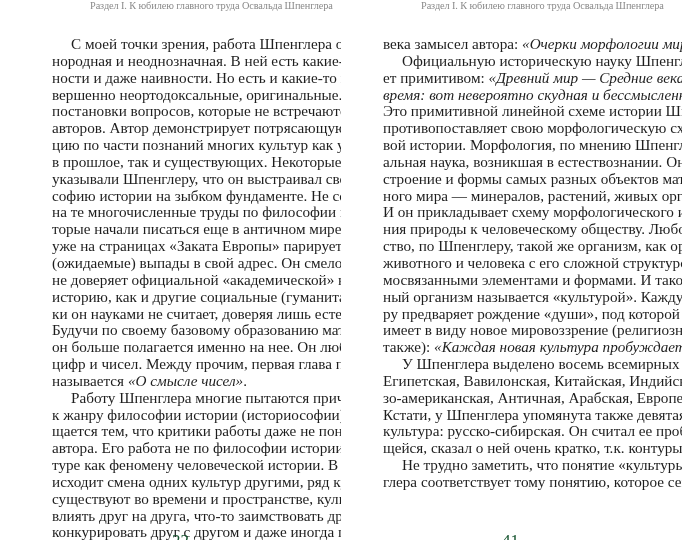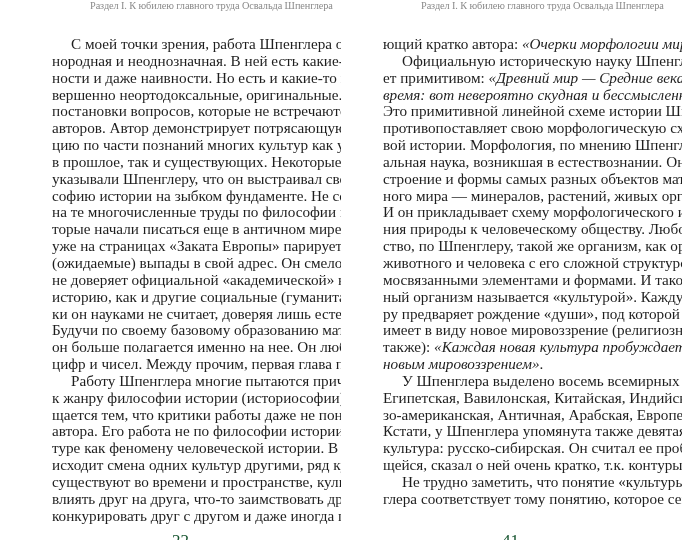--- a/index.html
+++ b/index.html
@@ -42,56 +42,56 @@
       <span class="line"><span>на те многочисленные труды по философии истории, ко-</span></span>
       <span class="line"><span>торые начали писаться еще в античном мире. Шпенглер</span></span>
       <span class="line"><span>уже на страницах «Заката Европы» парирует подобные</span></span>
       <span class="line"><span>(ожидаемые) выпады в свой адрес. Он смело заявлял, что</span></span>
       <span class="line"><span>не доверяет официальной «академической» науке. Что</span></span>
       <span class="line"><span>историю, как и другие социальные (гуманитарные) нау-</span></span>
       <span class="line"><span>ки он науками не считает, доверяя лишь естествознанию.</span></span>
       <span class="line"><span>Будучи по своему базовому образованию математиком,</span></span>
       <span class="line"><span>он больше полагается именно на нее. Он любит мистику</span></span>
       <span class="line"><span>цифр и чисел. Между прочим, первая глава первого тома</span></span>
+      <span class="line last"><span>называется </span><span class="it">«О смысле чисел»</span><span>.</span></span>
       <span class="line indent"><span>Работу Шпенглера многие пытаются причислить</span></span>
       <span class="line"><span>к жанру философии истории (историософии). Он возму-</span></span>
       <span class="line"><span>щается тем, что критики работы даже не поняли замысел</span></span>
       <span class="line"><span>автора. Его работа не по философии истории, а по куль-</span></span>
       <span class="line"><span>туре как феномену человеческой истории. В истории про-</span></span>
       <span class="line"><span>исходит смена одних культур другими, ряд культур со-</span></span>
       <span class="line"><span>существуют во времени и пространстве, культуры могут</span></span>
       <span class="line"><span>влиять друг на друга, что-то заимствовать друг у друга,</span></span>
       <span class="line"><span>конкурировать друг с другом и даже иногда пытаться</span></span>
     </div>
   <div class="folio">- 22 -</div>
 </div>
 
 <div class="page right">
   <div class="running-head">Раздел I. К юбилею главного труда Освальда Шпенглера</div>
   <div class="body">
-      <span class="line"><span>ющий кратко автора: </span><span class="it">«Очерки морфологии мировой</span></span>
+      <span class="line"><span>века замысел автора: </span><span class="it">«Очерки морфологии мировой</span></span>
       <span class="line indent"><span>Официальную историческую науку Шпенглер счита-</span></span>
       <span class="line"><span>ет примитивом: </span><span class="it">«Древний мир — Средние века — Новое</span></span>
       <span class="line"><span></span><span class="it">время: вот невероятно скудная и бессмысленная схема»</span></span>
       <span class="line"><span>Это примитивной линейной схеме истории Шпенглер</span></span>
       <span class="line"><span>противопоставляет свою морфологическую схему миро-</span></span>
       <span class="line"><span>вой истории. Морфология, по мнению Шпенглера, — ре-</span></span>
       <span class="line"><span>альная наука, возникшая в естествознании. Она изучает</span></span>
       <span class="line"><span>строение и формы самых разных объектов материаль-</span></span>
       <span class="line"><span>ного мира — минералов, растений, живых организмов.</span></span>
       <span class="line"><span>И он прикладывает схему морфологического исследова-</span></span>
       <span class="line"><span>ния природы к человеческому обществу. Любое обще-</span></span>
       <span class="line"><span>ство, по Шпенглеру, такой же организм, как организм</span></span>
       <span class="line"><span>животного и человека с его сложной структурой, взаи-</span></span>
       <span class="line"><span>мосвязанными элементами и формами. И такой социаль-</span></span>
       <span class="line"><span>ный организм называется «культурой». Каждую культу-</span></span>
       <span class="line"><span>ру предваряет рождение «души», под которой Шпенглер</span></span>
       <span class="line"><span>имеет в виду новое мировоззрение (религиозное или на-</span></span>
       <span class="line"><span>также): </span><span class="it">«Каждая новая культура пробуждается с неким</span></span>
-      <span class="line last"><span></span><span class="it">новым мировоззрением»</span><span>.</span></span>
       <span class="line indent"><span>У Шпенглера выделено восемь всемирных культур:</span></span>
       <span class="line"><span>Египетская, Вавилонская, Китайская, Индийская, Ме-</span></span>
       <span class="line"><span>зо-американская, Античная, Арабская, Европейская.</span></span>
       <span class="line"><span>Кстати, у Шпенглера упомянута также девятая великая</span></span>
       <span class="line"><span>культура: русско-сибирская. Он считал ее пробуждаю-</span></span>
       <span class="line"><span>щейся, сказал о ней очень кратко, т.к. контуры ее еще</span></span>
       <span class="line indent"><span>Не трудно заметить, что понятие «культуры» у Шпен-</span></span>
       <span class="line"><span>глера соответствует тому понятию, которое сегодня ши-</span></span>
     </div>
   <div class="folio">- 41 -</div>

